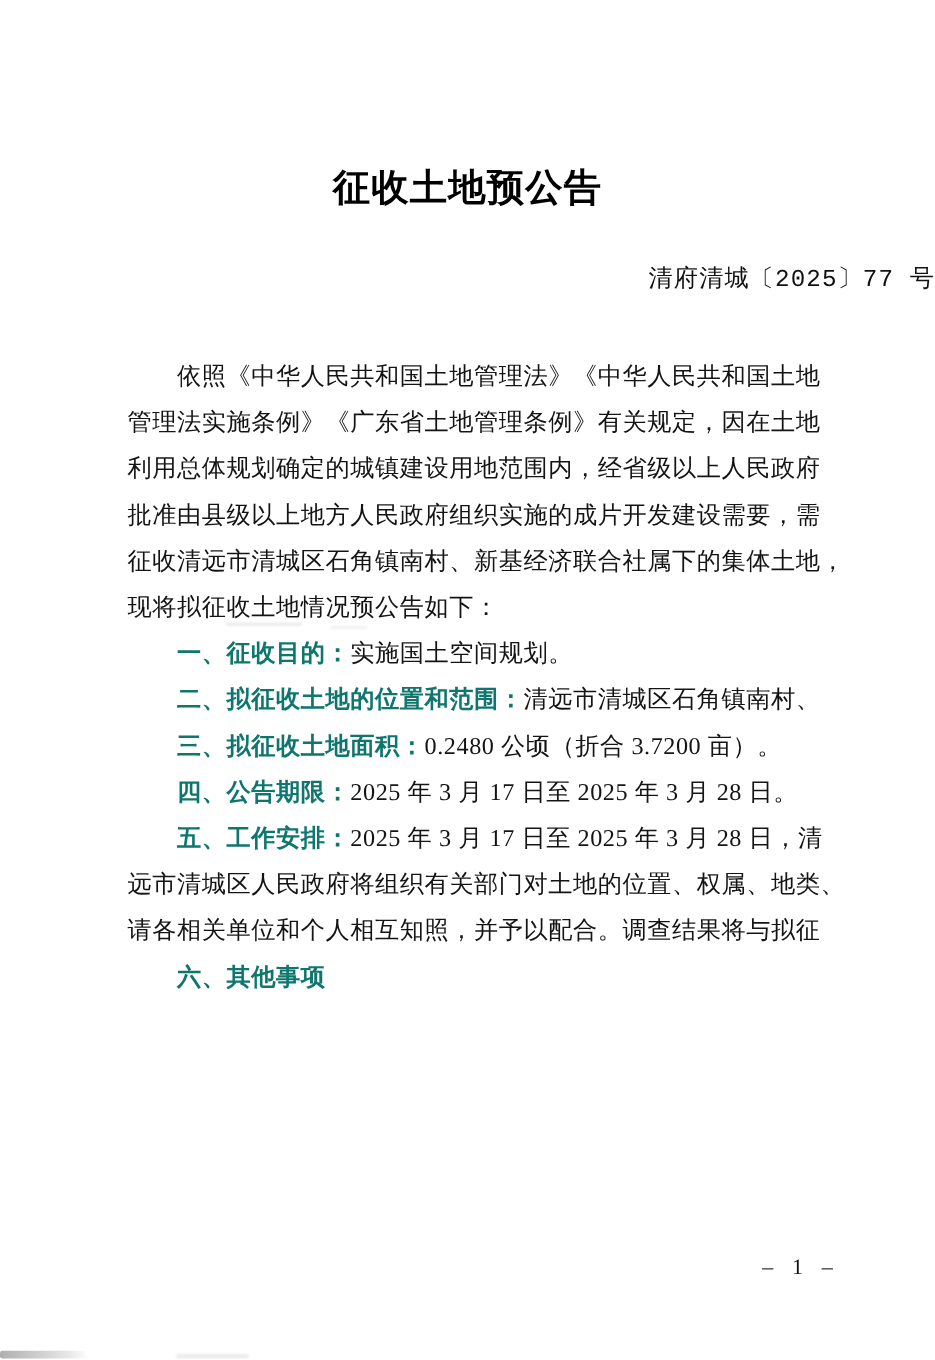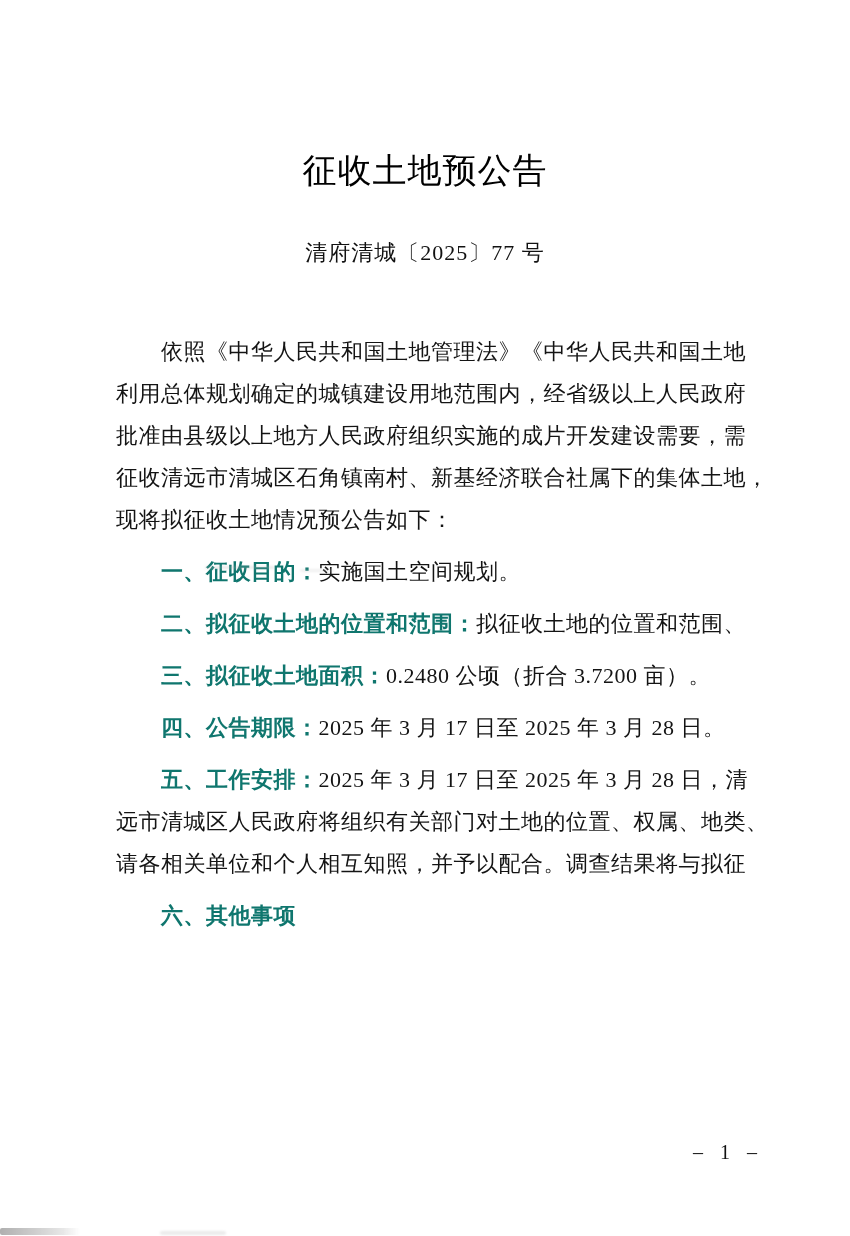--- a/index.html
+++ b/index.html
@@ -12,46 +12,47 @@
     color: #161616;
     overflow: hidden;
   }
   .doc-title {
     position: absolute;
     top: 148px;
     left: 0;
     width: 100%;
     text-align: center;
     font-size: 34px;
-    font-weight: normal;
+    font-weight: bold;
     letter-spacing: 1px;
     color: #000000;
   }
   .doc-number {
     position: absolute;
     top: 238px;
     left: 0;
     width: 100%;
-    text-align: center;
+    text-align: right;
     font-size: 22px;
     letter-spacing: 1px;
     color: #111111;
+    font-family: Liberation Mono, monospace;
   }
   .doc-body {
     position: absolute;
     top: 321px;
     left: 116px;
     width: 634px;
     font-size: 22px;
     line-height: 42px;
     letter-spacing: 0.5px;
     color: #141414;
   }
   .line { height: 42px; white-space: nowrap; }
-  .indent { padding-left: 45px; margin-top: 10px; }
+  .indent { padding-left: 45px; }
   .bold { font-weight: bold; color: #0f766e; }
   .page-number {
     position: absolute;
     top: 1141px;
     left: 693px;
     font-size: 20px;
     letter-spacing: 6px;
     color: #111111;
     white-space: nowrap;
   }
@@ -78,26 +79,27 @@
 <body>
 
 <div class="page">
 
   <div class="doc-title">征收土地预公告</div>
 
   <div class="doc-number">清府清城〔2025〕77 号</div>
 
   <div class="doc-body">
     <div class="line indent"><span class="bold"></span><span>依照《中华人民共和国土地管理法》《中华人民共和国土地</span></div>
+    <div class="line"><span class="bold"></span><span>管理法实施条例》《广东省土地管理条例》有关规定，因在土地</span></div>
     <div class="line"><span class="bold"></span><span>利用总体规划确定的城镇建设用地范围内，经省级以上人民政府</span></div>
     <div class="line"><span class="bold"></span><span>批准由县级以上地方人民政府组织实施的成片开发建设需要，需</span></div>
     <div class="line"><span class="bold"></span><span>征收清远市清城区石角镇南村、新基经济联合社属下的集体土地，</span></div>
     <div class="line"><span class="bold"></span><span>现将拟征收土地情况预公告如下：</span></div>
     <div class="line indent"><span class="bold">一、征收目的：</span><span>实施国土空间规划。</span></div>
-    <div class="line indent"><span class="bold">二、拟征收土地的位置和范围：</span><span>拟征收土地的位置和范围、</span></div>
+    <div class="line indent"><span class="bold">二、拟征收土地的位置和范围：</span><span>清远市清城区石角镇南村、</span></div>
     <div class="line indent"><span class="bold">三、拟征收土地面积：</span><span>0.2480 公顷（折合 3.7200 亩）。</span></div>
     <div class="line indent"><span class="bold">四、公告期限：</span><span>2025 年 3 月 17 日至 2025 年 3 月 28 日。</span></div>
     <div class="line indent"><span class="bold">五、工作安排：</span><span>2025 年 3 月 17 日至 2025 年 3 月 28 日，清</span></div>
     <div class="line"><span class="bold"></span><span>远市清城区人民政府将组织有关部门对土地的位置、权属、地类、</span></div>
     <div class="line"><span class="bold"></span><span>请各相关单位和个人相互知照，并予以配合。调查结果将与拟征</span></div>
     <div class="line indent"><span class="bold">六、其他事项</span><span></span></div>
   </div>
 
   <div class="page-number">– 1 –</div>
 

